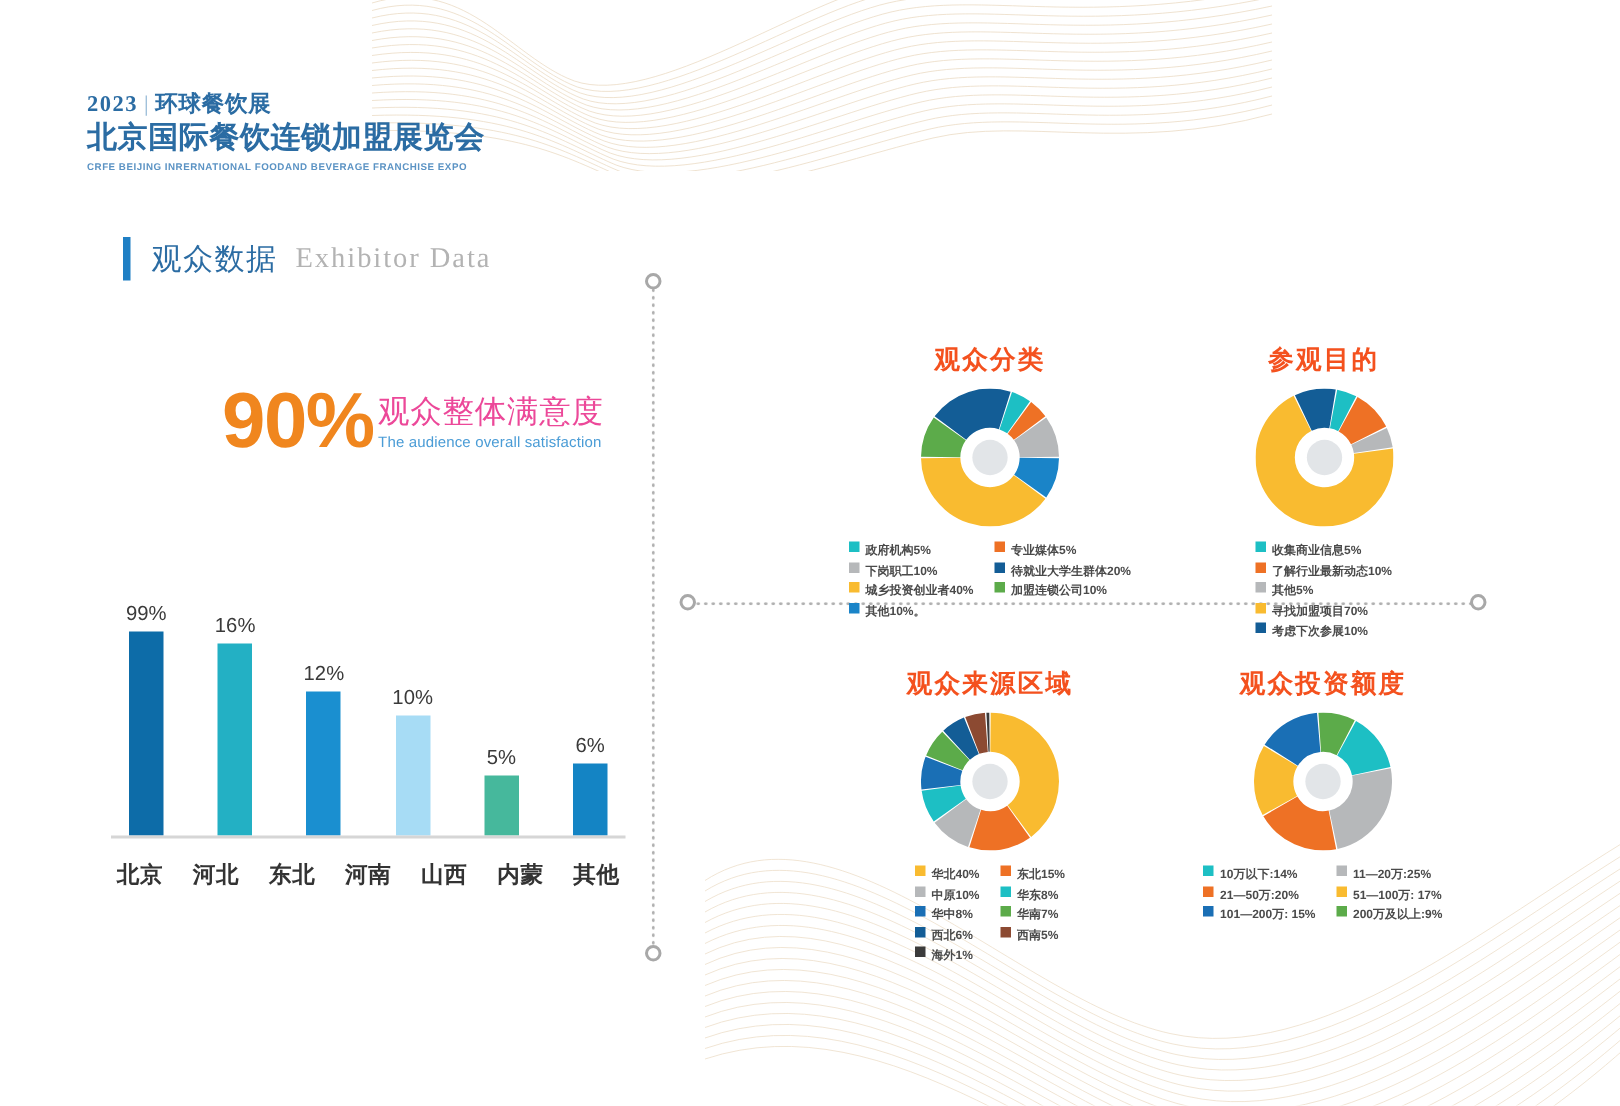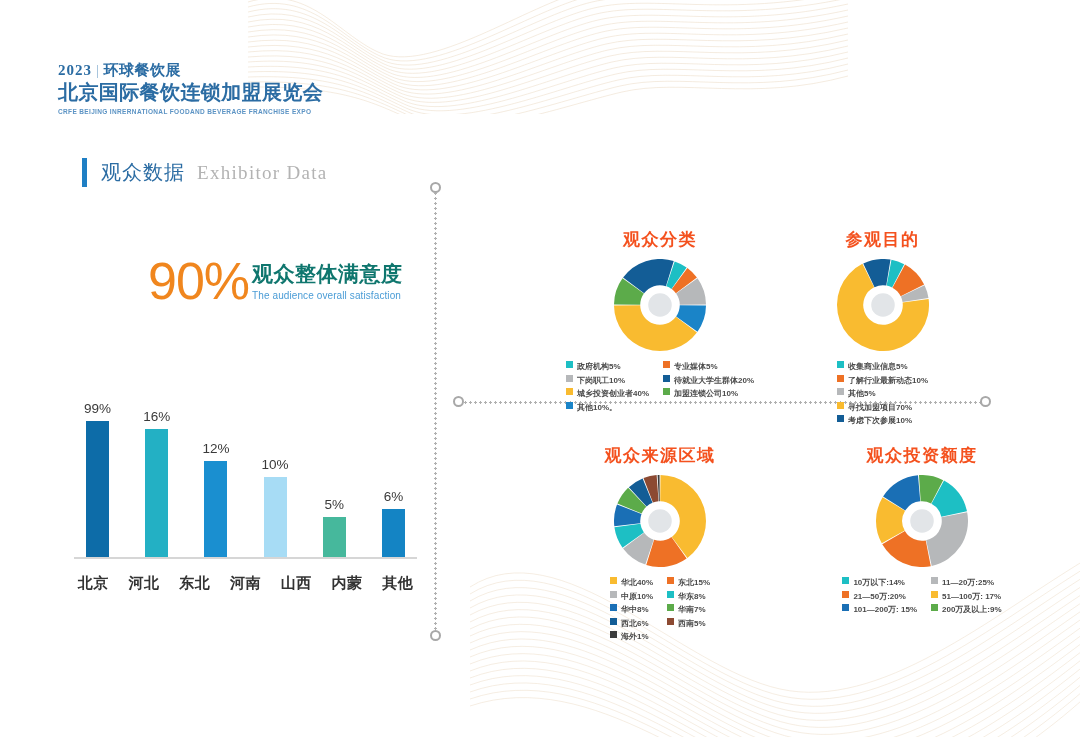--- a/index.html
+++ b/index.html
@@ -107,28 +107,28 @@
     font-family: "Liberation Serif", "DejaVu Serif", serif;
     letter-spacing: .5px;
   }
 
   
   #satisfaction {
     position: absolute; left: 148px; top: 258px;
     display: flex; align-items: flex-start;
   }
   .sat-pct {
-    font-size: 52px; font-weight: normal; color: #f0861e;
+    font-size: 52px; font-weight: bold; color: #f0861e;
     line-height: .92; letter-spacing: -1px;
     font-family: "Liberation Sans", sans-serif;
   }
   .sat-right { margin-left: 3px; padding-top: 5px; }
   .sat-cn {
     font-family: "Liberation Serif", "DejaVu Serif", serif;
-    font-size: 21px; font-weight: bold; color: #0f766e;
+    font-size: 21px; font-weight: normal; color: #ec4899;
     letter-spacing: .5px; line-height: 1.1;
   }
   .sat-en {
     font-size: 10px; color: #4a9cd6; margin-top: 4px;
     letter-spacing: .1px;
   }
 
   
   .dot-v {
     position: absolute; left: 434px; top: 186px;
@@ -178,21 +178,21 @@
     font-size: 8px; color: #4a4a4a;
     white-space: nowrap; line-height: 1.45; font-weight: bold;
   }
   .legend-swatch {
     width: 7px; height: 7px; margin-right: 4px; flex: none;
   }
 
   #donut-audience  { left: 540px; top: 196px; width: 240px; }
   #donut-purpose   { left: 775px; top: 196px; width: 215px; }
   #donut-region    { left: 545px; top: 412px; width: 230px; }
-  #donut-invest    { left: 808px; top: 412px; width: 228px; }
+  #donut-invest    { left: 768px; top: 412px; width: 228px; }
 </style>
 </head>
 <body>
 
 <div id="page">
 
   <svg class="swoosh swoosh-top" viewBox="0 0 600 120" preserveAspectRatio="none">
     <g fill="none" stroke="#d8b98e" stroke-width="0.5" opacity="0.55">
       <path d="M0 8 C 60 -10 90 40 130 58 C 180 82 280 10 340 -4 C 400 -18 470 6 600 -20"></path>
       <path d="M0 13 C 62 -4 92 44 132 62 C 182 86 282 16 342 2 C 402 -12 472 12 600 -14"></path>

